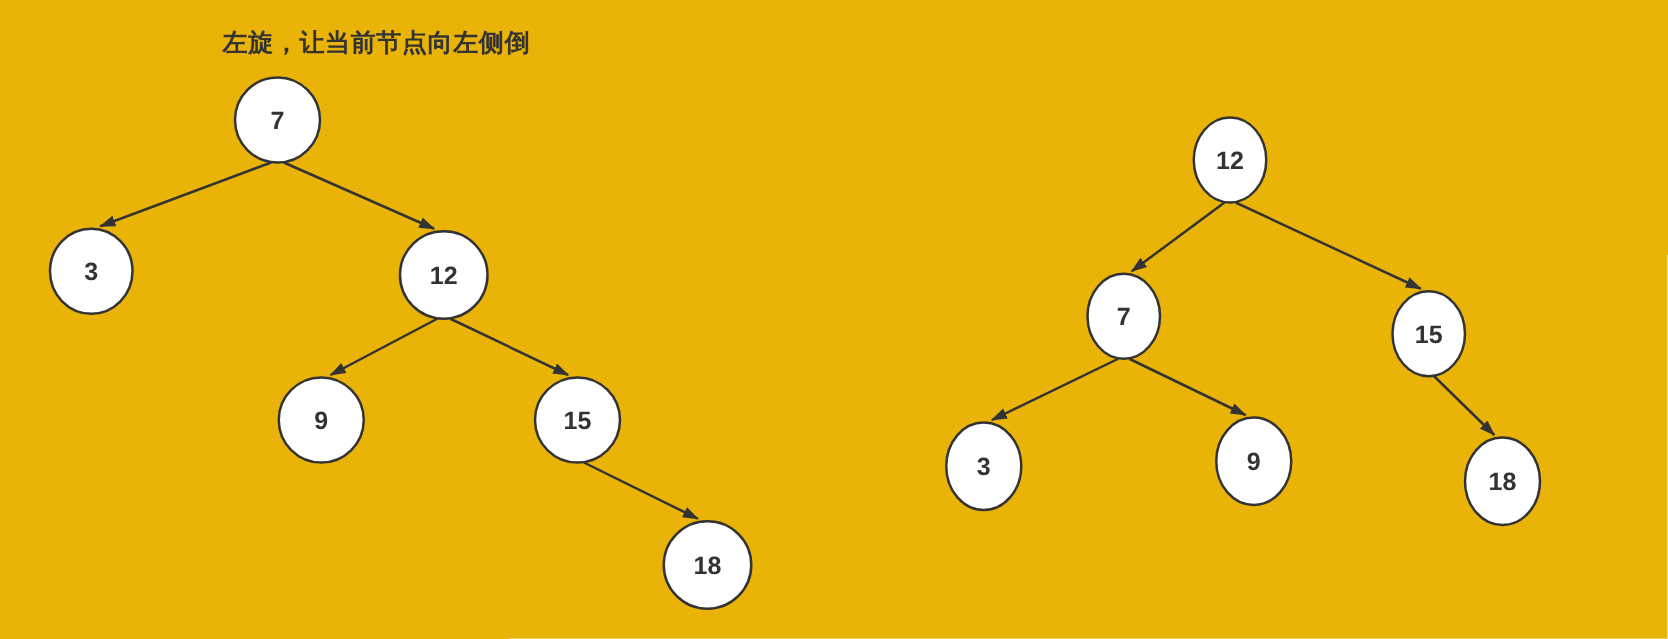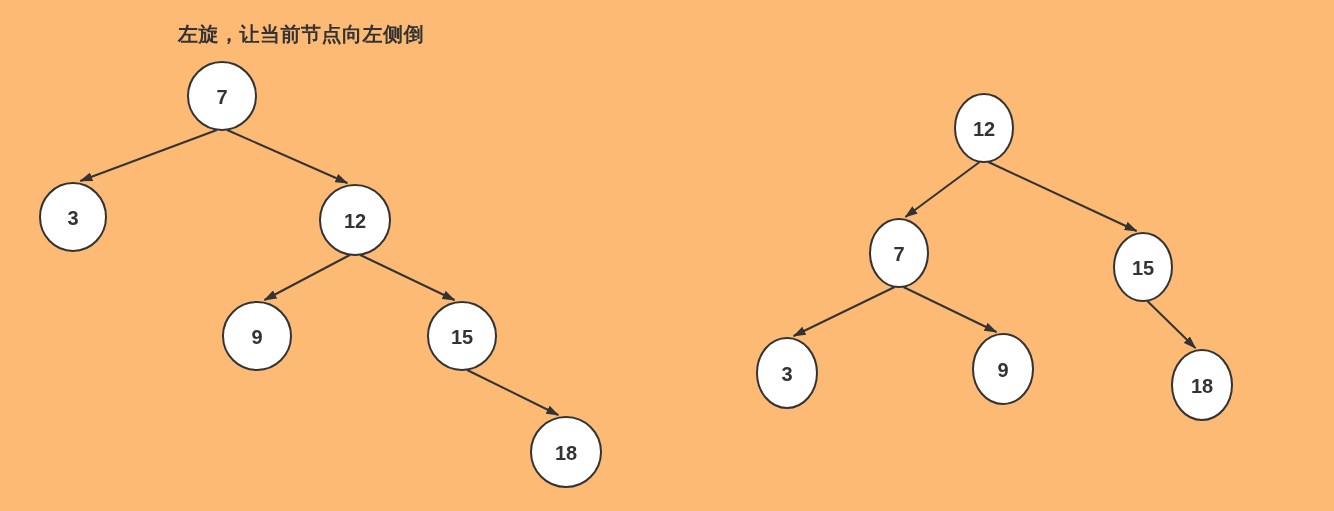--- a/index.html
+++ b/index.html
@@ -8,21 +8,21 @@
     background: #ffffff;
     width: 1334px;
     height: 511px;
     overflow: hidden;
     font-family: "Liberation Sans", "DejaVu Sans", sans-serif;
   }
   .canvas {
     position: relative;
     width: 1334px;
     height: 511px;
-    background: #fdba74;
+    background: #eab308;
   }
   .diagram-title {
     position: absolute;
     left: 178px;
     top: 21px;
     font-size: 20px;
     font-weight: bold;
     color: #333333;
     letter-spacing: 0.5px;
     white-space: nowrap;

